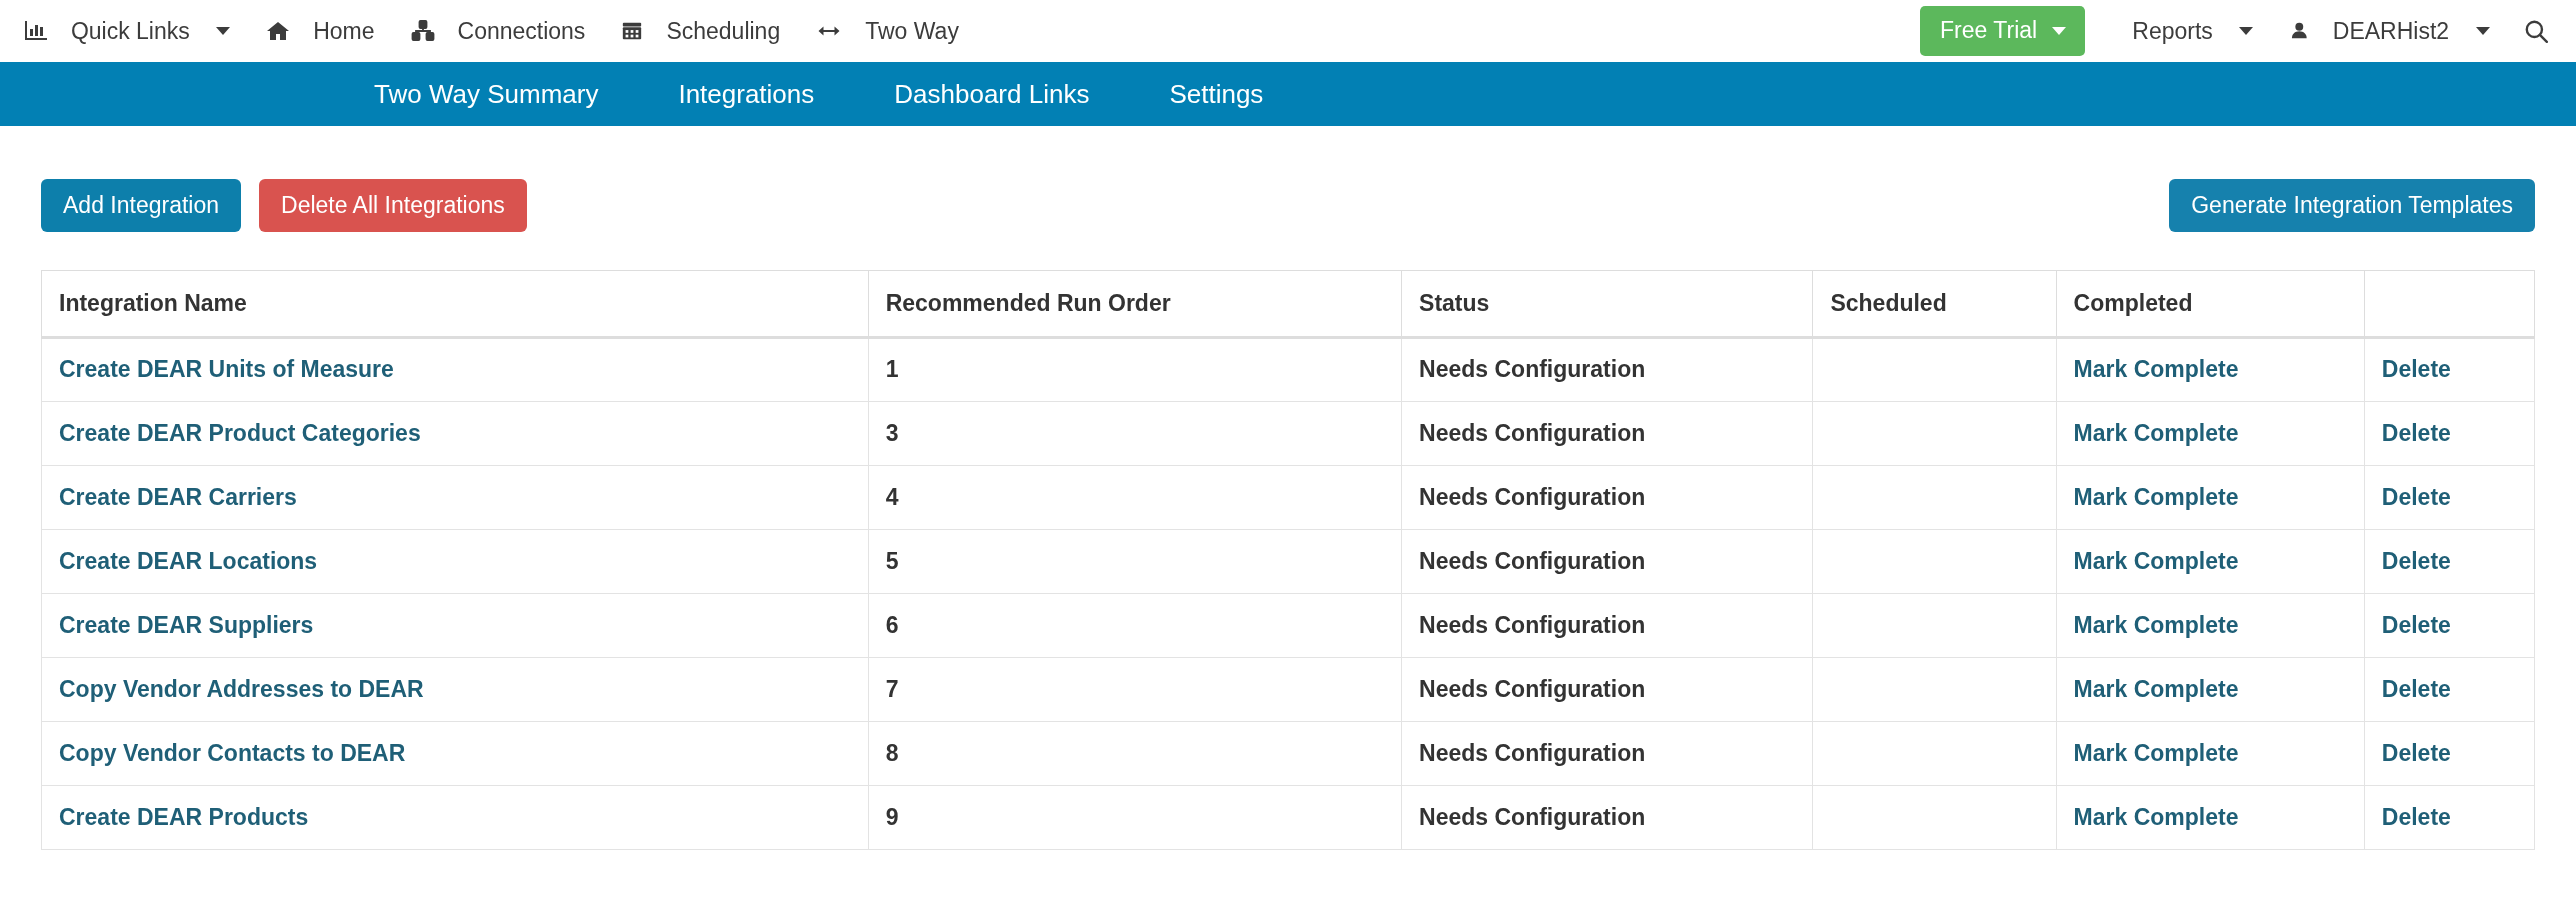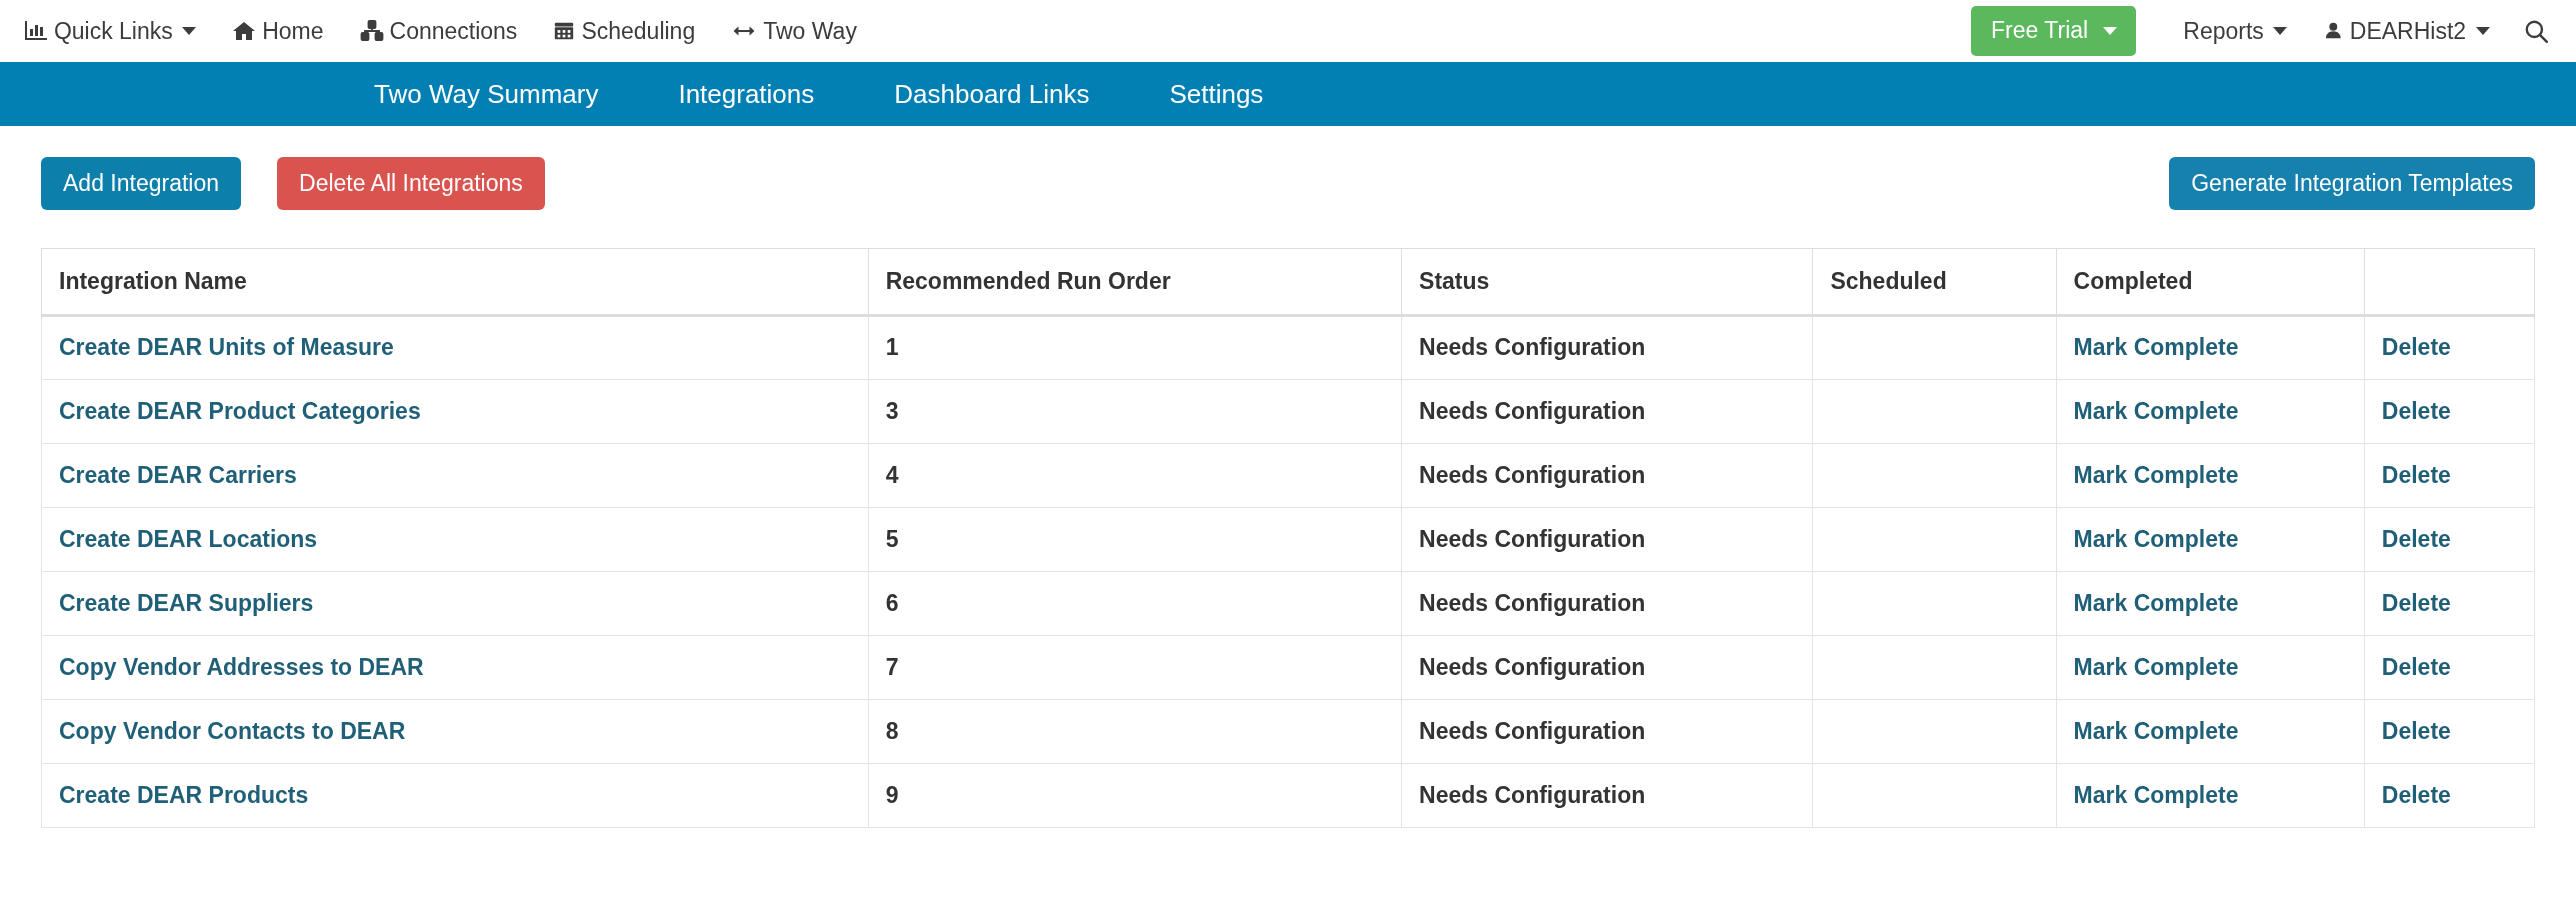--- a/index.html
+++ b/index.html
@@ -20,21 +20,21 @@
     align-items: center;
     padding: 0 22px 0 17px;
     position: relative;
   }
   .topnav-left { display: flex; align-items: center; gap: 0px; }
   .topnav-right { margin-left: auto; display: flex; align-items: center; }
 
   .nav-item {
     display: inline-flex;
     align-items: center;
-    gap: 6px;
+    gap: 23px;
     color: #3c3c3c;
     font-size: 23px;
     line-height: 1;
     padding: 0 18px;
     white-space: nowrap;
     cursor: pointer;
     text-decoration: none;
   }
   .nav-item.first { padding-left: 6.9px; }
 
@@ -87,37 +87,37 @@
     cursor: pointer;
     white-space: nowrap;
     text-decoration: none;
   }
 
   
   .content { padding: 0 41px; }
 
   .toolbar {
     display: flex;
-    padding-top: 31px;
+    padding-top: 53px;
     padding-bottom: 0;
   }
 
   .btn {
     font-size: 23px;
     border: none;
     border-radius: 6px;
     color: #ffffff;
     padding: 14.6px 22px 15.4px 22px;
     cursor: pointer;
     font-family: "Liberation Sans", sans-serif;
     white-space: nowrap;
     line-height: 1;
   }
   .btn-primary { background: #0d7fab; }
-  .btn-danger  { background: #d9534f; margin-left: 36px; }
+  .btn-danger  { background: #d9534f; margin-left: 18px; }
   .btn-right   { background: #1681ad; margin-left: auto; }
 
   
   .table-wrap { margin-top: 38px; }
   table.grid {
     width: 100%;
     border-collapse: collapse;
     table-layout: fixed;
   }
   table.grid th, table.grid td {

